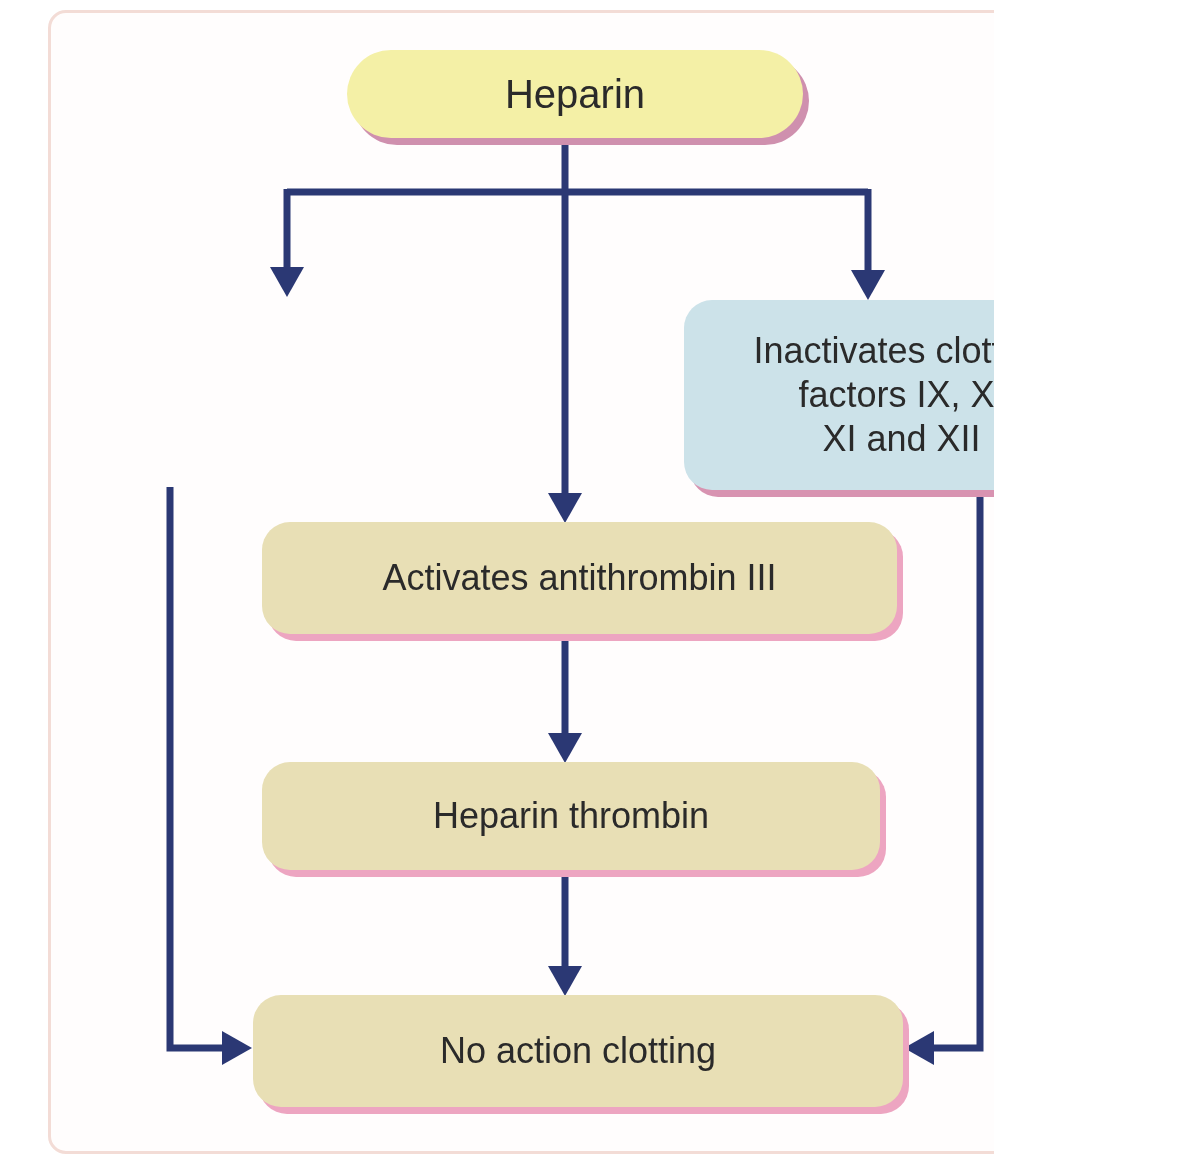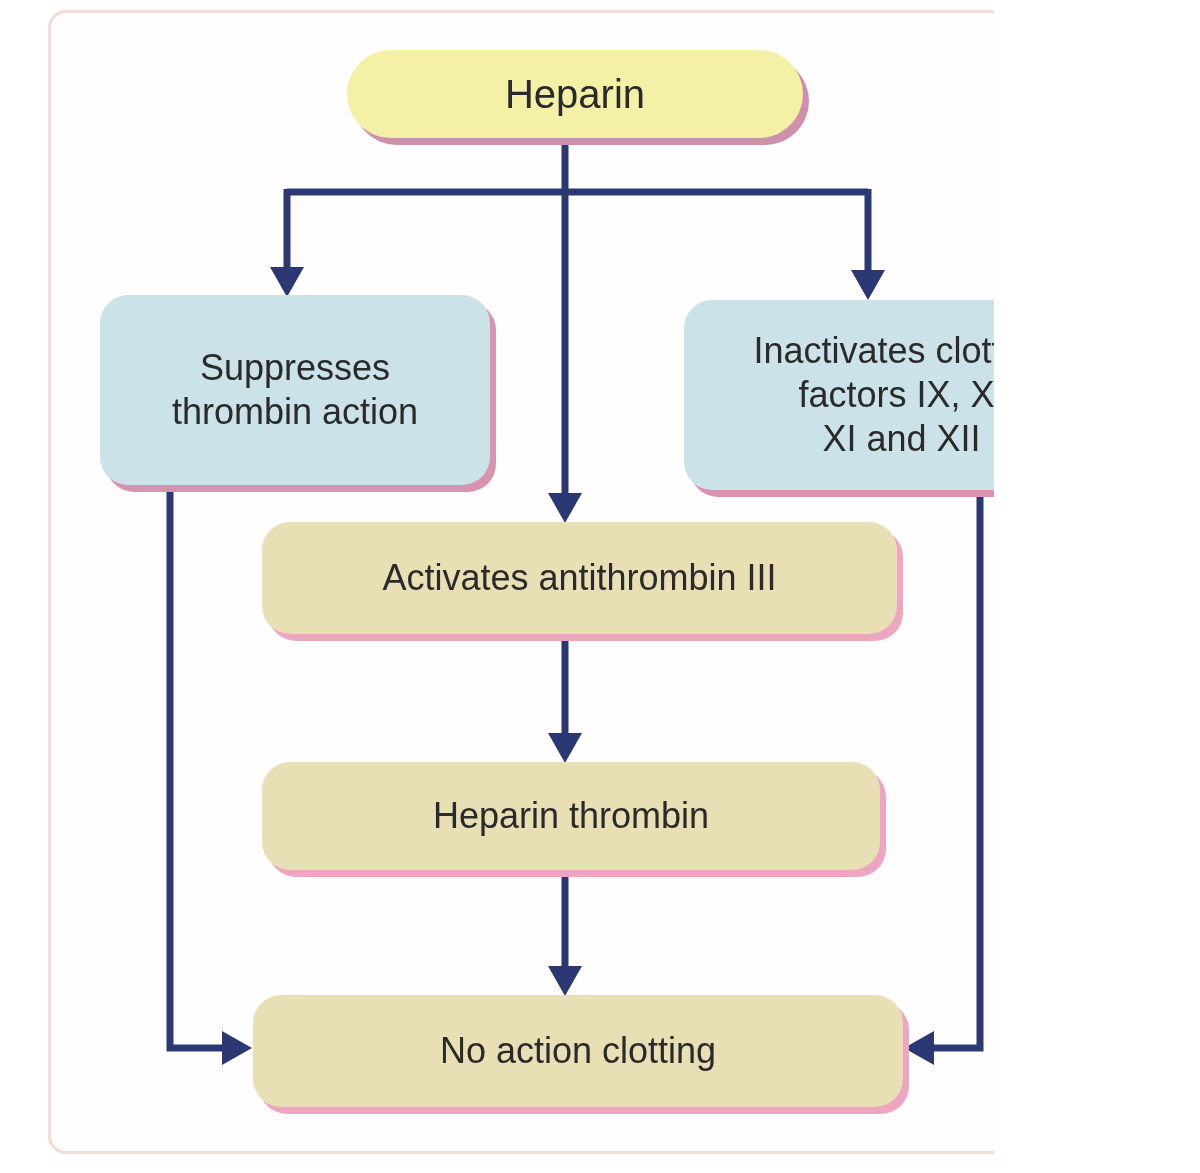--- a/index.html
+++ b/index.html
@@ -85,24 +85,20 @@
     <polygon points="252,1048 222,1031 222,1065"></polygon>
 
     <polyline points="980,492 980,1048 934,1048"></polyline>
     <polygon points="904,1048 934,1031 934,1065"></polygon>
   </svg>
 
   <div class="node node-heparin">
     <span>Heparin</span>
   </div>
 
-  <div class="node node-blue node-suppresses">
-    <span>Suppresses
-thrombin action</span>
-  </div>
 
   <div class="node node-blue node-inactivates">
     <span>Inactivates clotting
 factors IX, X,
 XI and XII</span>
   </div>
 
   <div class="node node-tan node-activates">
     <span>Activates antithrombin III</span>
   </div>

